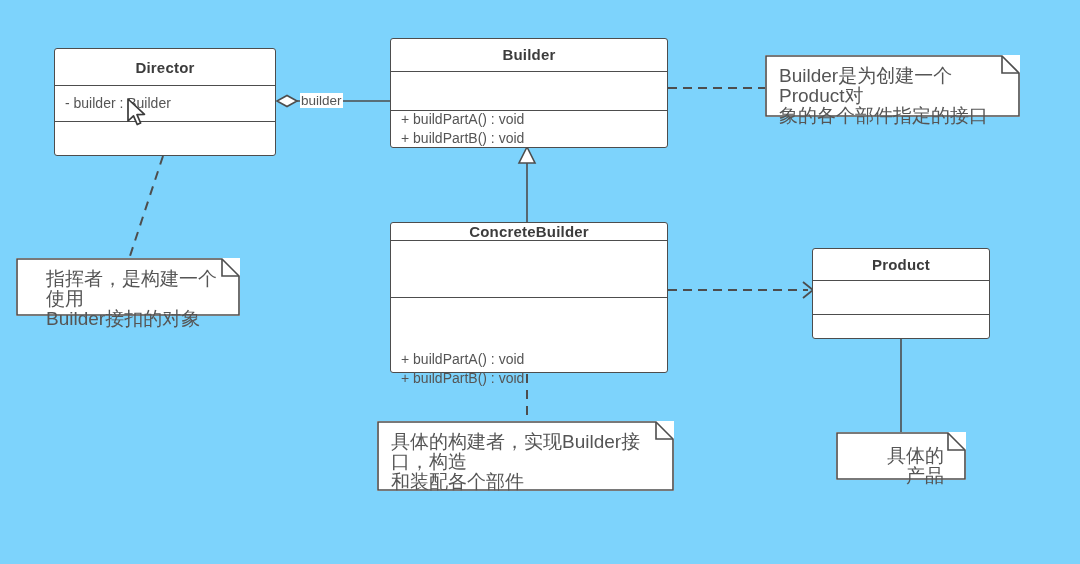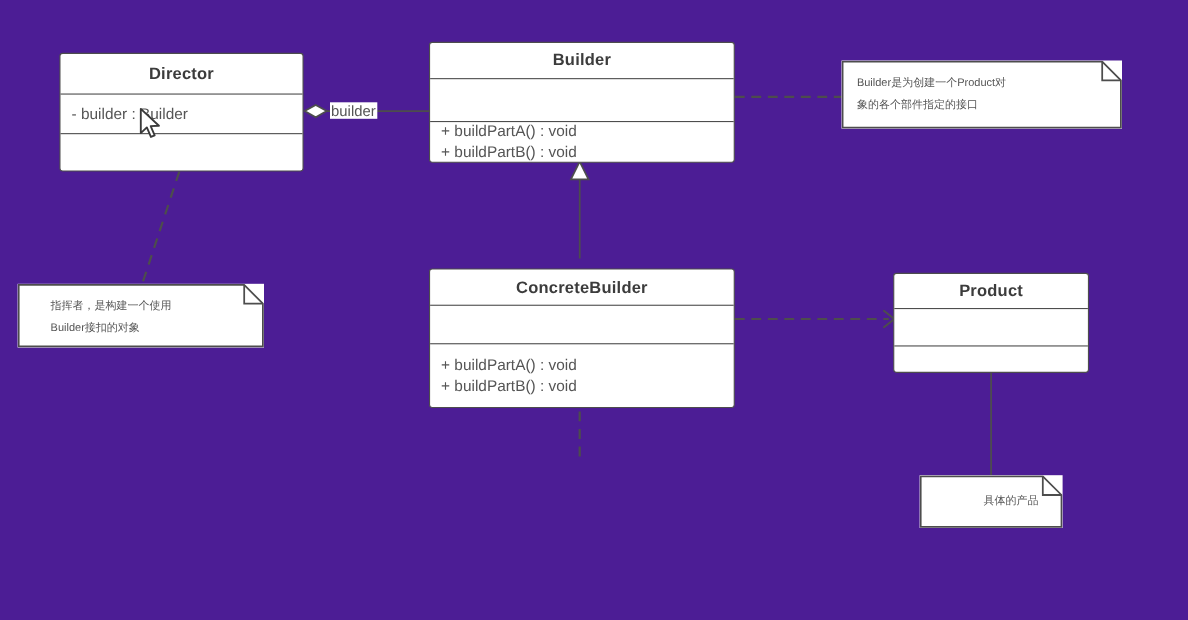--- a/index.html
+++ b/index.html
@@ -8,21 +8,21 @@
     padding: 0;
     background: #ffffff;
   }
   body {
     font-family: "Liberation Sans", "DejaVu Sans", sans-serif;
   }
   #canvas {
     position: relative;
     width: 1080px;
     height: 564px;
-    background: #4c1d95;
+    background: #7dd3fc;
     overflow: hidden;
   }
   #edges {
     position: absolute;
     left: 0;
     top: 0;
     width: 1080px;
     height: 564px;
     pointer-events: none;
   }
@@ -66,21 +66,21 @@
     line-height: 19px;
     white-space: nowrap;
   }
 
   
   .uml-note {
     position: absolute;
     box-sizing: border-box;
     background: #ffffff;
     color: #555555;
-    font-size: 10px;
+    font-size: 19px;
     line-height: 20px;
     z-index: 3;
   }
   .uml-note .note-shape {
     position: absolute;
     left: 0; top: 0;
     width: 100%;
     height: 100%;
   }
   .uml-note .note-text {
@@ -154,21 +154,21 @@
 
   <div class="uml-class" style="left:390px; top:38px; width:278px; height:110px;">
     <div class="uml-title" style="height:34px;">Builder</div>
     <div class="uml-compartment divided" style="height:40px;"></div>
     <div class="uml-compartment" style="height:36px;">
       <div class="uml-member">+ buildPartA() : void</div>
       <div class="uml-member">+ buildPartB() : void</div>
     </div>
   </div>
 
-  <div class="uml-class" style="left:390px; top:244px; width:278px; height:127px;">
+  <div class="uml-class" style="left:390px; top:222px; width:278px; height:151px;gap:48px;">
     <div class="uml-title" style="height:34px;">ConcreteBuilder</div>
     <div class="uml-compartment divided" style="height:35px;"></div>
     <div class="uml-compartment" style="height:58px;">
       <div class="uml-member">+ buildPartA() : void</div>
       <div class="uml-member">+ buildPartB() : void</div>
     </div>
   </div>
 
   <div class="uml-class" style="left:812px; top:248px; width:178px; height:91px;">
     <div class="uml-title" style="height:32px;">Product</div>
@@ -187,20 +187,28 @@
 
   <div class="uml-note" style="left:765px; top:55px; width:255px; height:62px;">
     <svg class="note-shape" viewBox="0 0 255 62" preserveAspectRatio="none">
       <path d="M1,1 H237 L254,18 V61 H1 Z" fill="#ffffff" stroke="#4d4d4d" stroke-width="1.6" vector-effect="non-scaling-stroke"></path>
       <path d="M237,1 V18 H254" fill="none" stroke="#4d4d4d" stroke-width="1.6" vector-effect="non-scaling-stroke"></path>
     </svg>
     <div class="note-text">Builder是为创建一个Product对
 象的各个部件指定的接口</div>
   </div>
 
+  <div class="uml-note" style="left:377px; top:421px; width:297px; height:70px;">
+    <svg class="note-shape" viewBox="0 0 297 70" preserveAspectRatio="none">
+      <path d="M1,1 H279 L296,18 V69 H1 Z" fill="#ffffff" stroke="#4d4d4d" stroke-width="1.6" vector-effect="non-scaling-stroke"></path>
+      <path d="M279,1 V18 H296" fill="none" stroke="#4d4d4d" stroke-width="1.6" vector-effect="non-scaling-stroke"></path>
+    </svg>
+    <div class="note-text">具体的构建者，实现Builder接口，构造
+和装配各个部件</div>
+  </div>
 
   <div class="uml-note" style="left:836px; top:432px; width:130px; height:48px;">
     <svg class="note-shape" viewBox="0 0 130 48" preserveAspectRatio="none">
       <path d="M1,1 H112 L129,18 V47 H1 Z" fill="#ffffff" stroke="#4d4d4d" stroke-width="1.6" vector-effect="non-scaling-stroke"></path>
       <path d="M112,1 V18 H129" fill="none" stroke="#4d4d4d" stroke-width="1.6" vector-effect="non-scaling-stroke"></path>
     </svg>
     <div class="note-text" style="padding-top:14px; padding-left:40px;text-align:right;">具体的产品</div>
   </div>
 
   <div class="edge-label" style="left:300px; top:93px;">builder</div>

